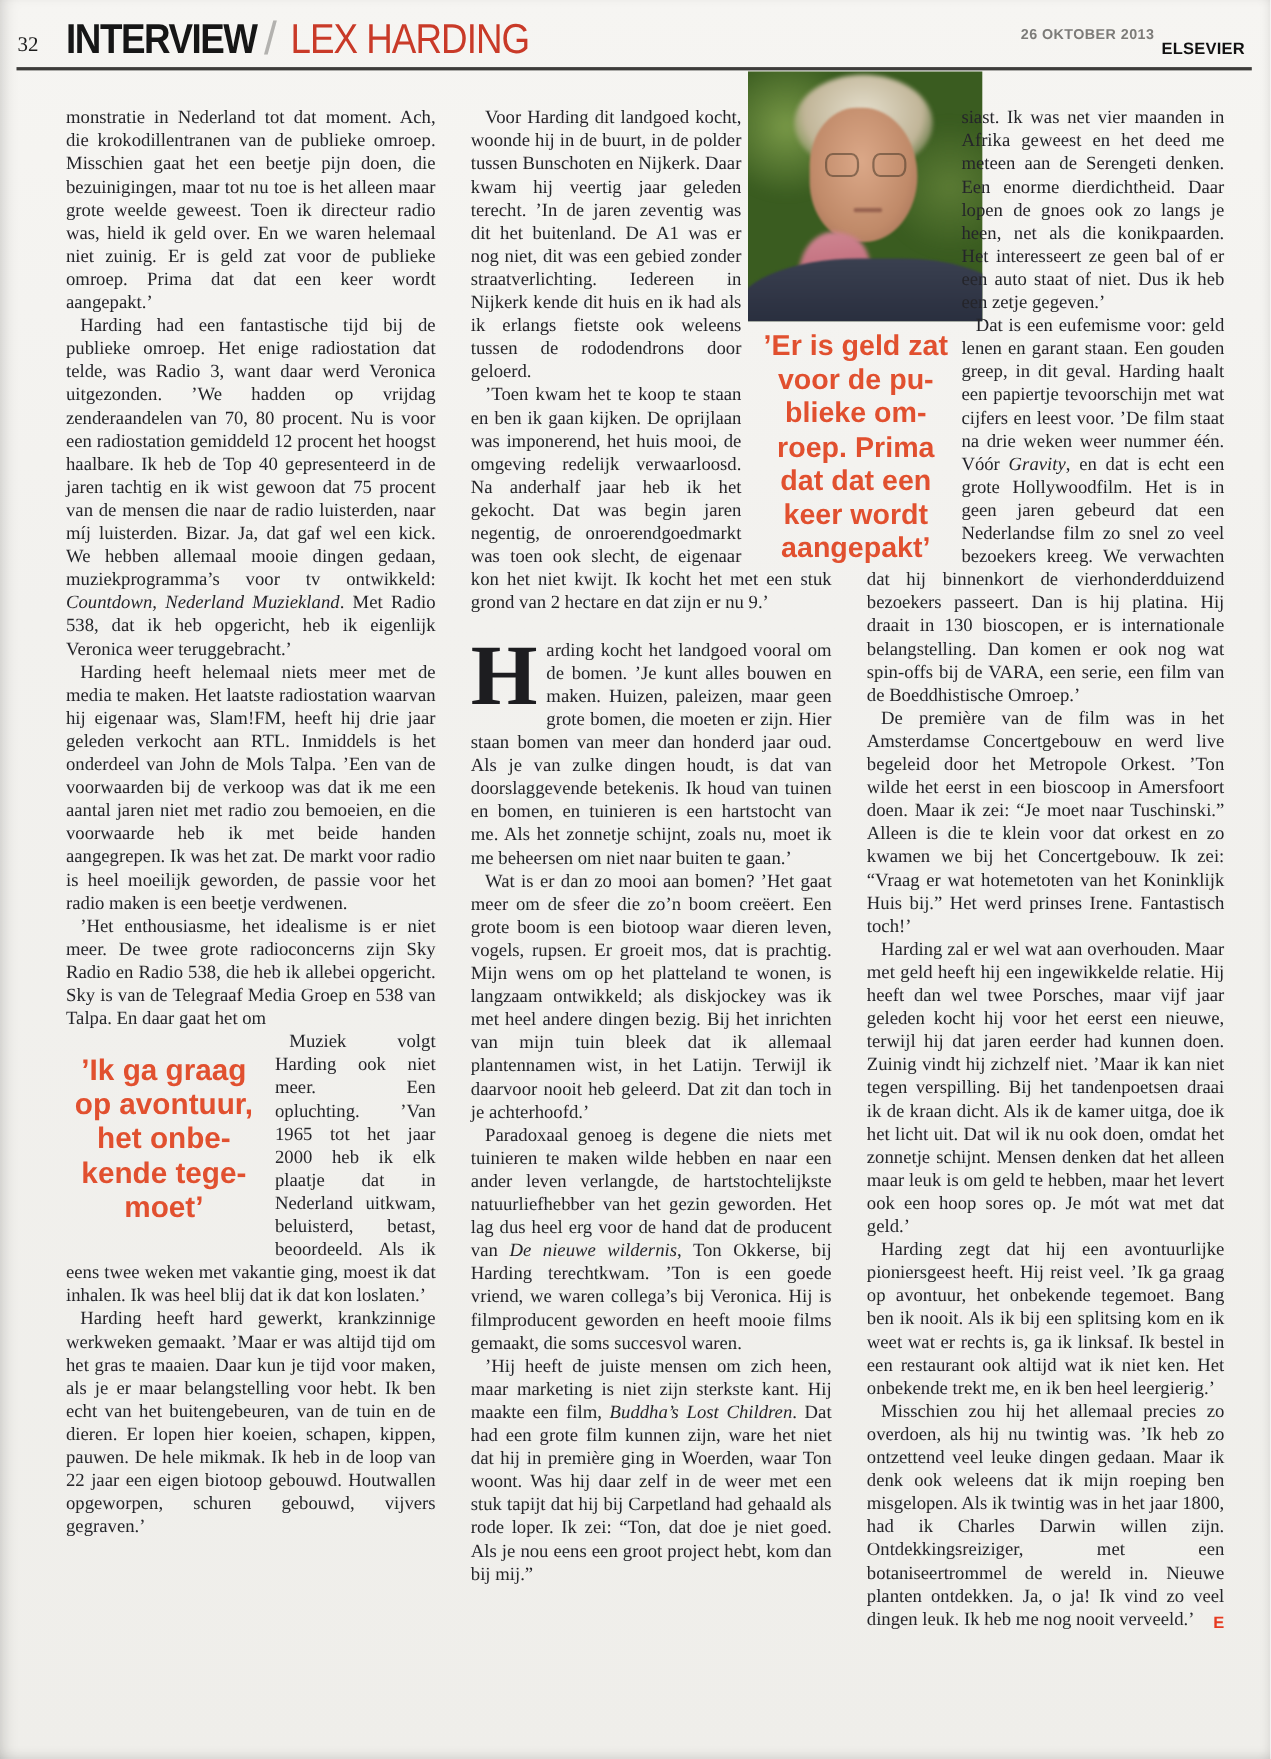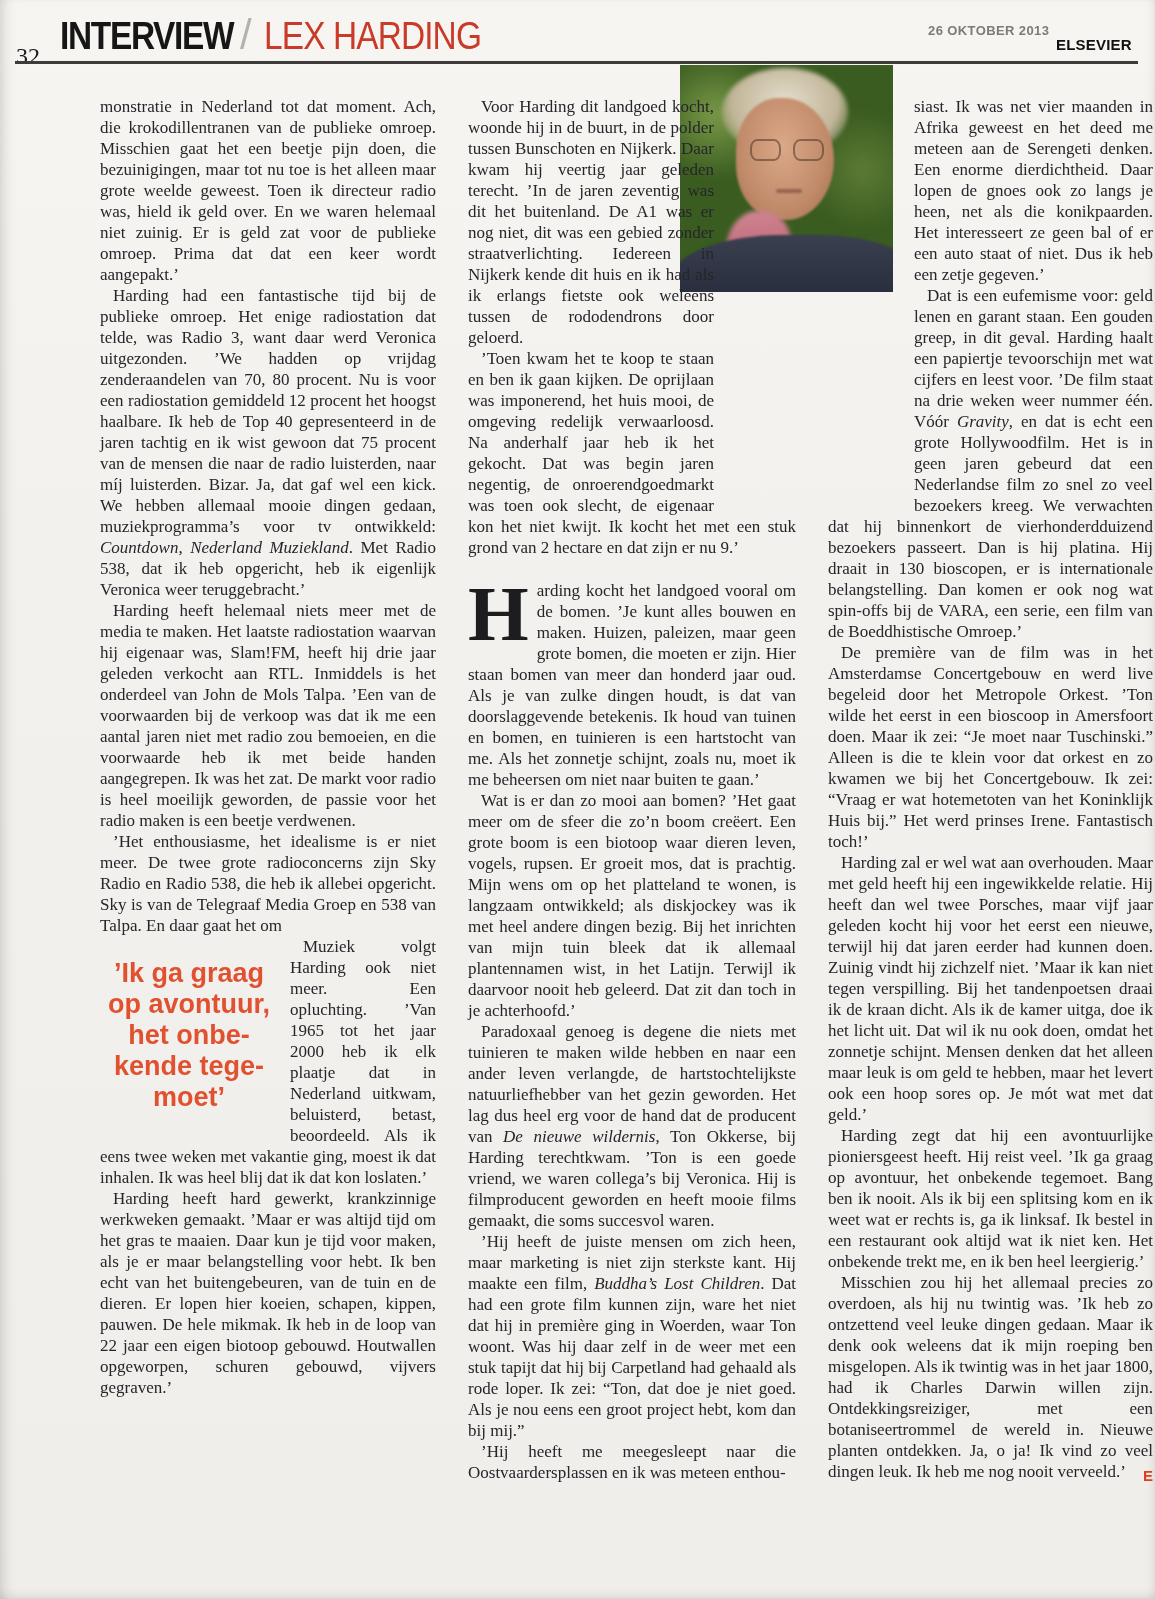--- a/index.html
+++ b/index.html
@@ -1,33 +1,33 @@
 <!DOCTYPE html>
 <html><head>
 <meta charset="utf-8">
 <style>
   html,body{margin:0;padding:0;}
   body{width:1155px;height:1599px;font-family:"Liberation Serif","DejaVu Serif",serif;}
   .page{position:relative;width:1155px;height:1599px;overflow:hidden;
     background:linear-gradient(180deg,#f6f5f2 0%,#f2f1ee 35%,#efeeea 100%);
     box-shadow:inset 10px 0 16px -10px rgba(0,0,0,.22), inset -8px 0 12px -9px rgba(0,0,0,.14), inset 0 -10px 14px -10px rgba(0,0,0,.12);}
   
-  .folio{position:absolute;left:16px;top:43px;font-size:24px;color:#1c1c1c;}
+  .folio{position:absolute;left:16px;top:30px;font-size:19px;color:#1c1c1c;}
   .section{position:absolute;left:60px;top:15px;font-family:"Liberation Sans","DejaVu Sans",sans-serif;
     font-weight:bold;font-size:38px;letter-spacing:-1.5px;color:#161616;transform:scaleX(.88);transform-origin:left top;}
   .sep{position:absolute;left:240px;top:11px;font-family:"Liberation Sans",sans-serif;font-size:42px;color:#b3b2af;}
   .subject{position:absolute;left:264px;top:15px;font-family:"Liberation Sans","DejaVu Sans",sans-serif;
     font-size:38px;letter-spacing:-1px;color:#c93a28;transform:scaleX(.88);transform-origin:left top;}
   .dateline{position:absolute;left:928px;top:23px;font-family:"Liberation Sans",sans-serif;
     font-size:13px;font-weight:bold;color:#7c7b78;letter-spacing:.4px;}
   .brand{position:absolute;left:1056px;top:36px;font-family:"Liberation Sans",sans-serif;
     font-size:15px;font-weight:bold;color:#111;letter-spacing:.2px;}
   .rule{position:absolute;left:15px;width:1123px;top:61px;height:3px;background:#3d3c3a;}
   
-  .col{position:absolute;top:96px;font-size:17px;line-height:21px;text-align:justify;color:#25252a;margin-left:40px;}
+  .col{position:absolute;top:96px;font-size:17px;line-height:21px;text-align:justify;color:#25252a;}
   #col1{left:60px;width:336px;}
   #col2{left:428px;width:328px;}
   #col3{left:788px;width:325px;}
   .para{margin:0;}
   .ind{text-indent:13px;}
   .it{font-style:italic;}
   .blocker-r{float:right;width:82px;height:410px;}
   .blocker-l{float:left;width:86px;height:410px;}
   .gap-top{margin-top:22px;}
   .dropcap{float:left;font-family:"Liberation Serif",serif;font-weight:bold;font-size:78px;line-height:60px;
@@ -81,20 +81,29 @@
     <div class="ph-bokeh"></div>
     <div class="ph-bokeh2"></div>
     <div class="ph-hair"></div>
     <div class="ph-face"></div>
     <div class="ph-glasses"></div>
     <div class="ph-mouth"></div>
     <div class="ph-scarf"></div>
     <div class="ph-jacket"></div>
   </figure>
 
+  <aside class="pq2">
+    <span class="pqline">’Er is geld zat</span>
+    <span class="pqline">voor de pu-</span>
+    <span class="pqline">blieke om-</span>
+    <span class="pqline">roep. Prima</span>
+    <span class="pqline">dat dat een</span>
+    <span class="pqline">keer wordt</span>
+    <span class="pqline">aangepakt’</span>
+  </aside>
 
   <section class="col" id="col1">
     <p class="para">monstratie in Nederland tot dat moment. Ach, die krokodillentranen van de publieke omroep. Misschien gaat het een beetje pijn doen, die bezuinigingen, maar tot nu toe is het alleen maar grote weelde geweest. Toen ik directeur radio was, hield ik geld over. En we waren helemaal niet zuinig. Er is geld zat voor de publieke omroep. Prima dat dat een keer wordt aangepakt.’</p>
     <p class="para ind"><span>Harding had een fantastische tijd bij de publieke omroep. Het enige radiostation dat telde, was Radio 3, want daar werd Veronica uitgezonden. ’We hadden op vrijdag zenderaandelen van 70, 80 procent. Nu is voor een radiostation gemiddeld 12 procent het hoogst haalbare. Ik heb de Top 40 gepresenteerd in de jaren tachtig en ik wist gewoon dat 75 procent van de mensen die naar de radio luisterden, naar míj luisterden. Bizar. Ja, dat gaf wel een kick. We hebben allemaal mooie dingen gedaan, muziekprogramma’s voor tv ontwikkeld: </span><i class="it">Countdown, Nederland Muziekland</i><span>. Met Radio 538, dat ik heb opgericht, heb ik eigenlijk Veronica weer teruggebracht.’</span></p>
     <p class="para ind">Harding heeft helemaal niets meer met de media te maken. Het laatste radiostation waarvan hij eigenaar was, Slam!FM, heeft hij drie jaar geleden verkocht aan RTL. Inmiddels is het onderdeel van John de Mols Talpa. ’Een van de voorwaarden bij de verkoop was dat ik me een aantal jaren niet met radio zou bemoeien, en die voorwaarde heb ik met beide handen aangegrepen. Ik was het zat. De markt voor radio is heel moeilijk geworden, de passie voor het radio maken is een beetje verdwenen.</p>
     <p class="para ind">
       <span>’Het enthousiasme, het idealisme is er niet meer. De twee grote radioconcerns zijn Sky Radio en Radio 538, die heb ik allebei opgericht. Sky is van de Telegraaf Media Groep en 538 van Talpa. En daar gaat het om</span>
       <span class="pq1wrap">
           <span class="pqline">’Ik ga graag</span>
           <span class="pqline">op avontuur,</span>
@@ -108,21 +117,20 @@
   </section>
 
   <section class="col" id="col2">
     <div class="blocker-r"></div>
     <p class="para ind">Voor Harding dit landgoed kocht, woonde hij in de buurt, in de polder tussen Bunschoten en Nijkerk. Daar kwam hij veertig jaar geleden terecht. ’In de jaren zeventig was dit het buitenland. De A1 was er nog niet, dit was een gebied zonder straatverlichting. Iedereen in Nijkerk kende dit huis en ik had als ik erlangs fietste ook weleens tussen de rododendrons door geloerd.</p>
     <p class="para ind">’Toen kwam het te koop te staan en ben ik gaan kijken. De oprijlaan was imponerend, het huis mooi, de omgeving redelijk verwaarloosd. Na anderhalf jaar heb ik het gekocht. Dat was begin jaren negentig, de onroerendgoedmarkt was toen ook slecht, de eigenaar kon het niet kwijt. Ik kocht het met een stuk grond van 2 hectare en dat zijn er nu 9.’</p>
     <p class="para gap-top"><span class="dropcap">H</span><span>arding kocht het landgoed vooral om de bomen. ’Je kunt alles bouwen en maken. Huizen, paleizen, maar geen grote bomen, die moeten er zijn. Hier staan bomen van meer dan honderd jaar oud. Als je van zulke dingen houdt, is dat van doorslaggevende betekenis. Ik houd van tuinen en bomen, en tuinieren is een hartstocht van me. Als het zonnetje schijnt, zoals nu, moet ik me beheersen om niet naar buiten te gaan.’</span></p>
     <p class="para ind">Wat is er dan zo mooi aan bomen? ’Het gaat meer om de sfeer die zo’n boom creëert. Een grote boom is een biotoop waar dieren leven, vogels, rupsen. Er groeit mos, dat is prachtig. Mijn wens om op het platteland te wonen, is langzaam ontwikkeld; als diskjockey was ik met heel andere dingen bezig. Bij het inrichten van mijn tuin bleek dat ik allemaal plantennamen wist, in het Latijn. Terwijl ik daarvoor nooit heb geleerd. Dat zit dan toch in je achterhoofd.’</p>
     <p class="para ind"><span>Paradoxaal genoeg is degene die niets met tuinieren te maken wilde hebben en naar een ander leven verlangde, de hartstochtelijkste natuurliefhebber van het gezin geworden. Het lag dus heel erg voor de hand dat de producent van </span><i class="it">De nieuwe wildernis</i><span>, Ton Okkerse, bij Harding terechtkwam. ’Ton is een goede vriend, we waren collega’s bij Veronica. Hij is filmproducent geworden en heeft mooie films gemaakt, die soms succesvol waren.</span></p>
     <p class="para ind"><span>’Hij heeft de juiste mensen om zich heen, maar marketing is niet zijn sterkste kant. Hij maakte een film, </span><i class="it">Buddha’s Lost Children</i><span>. Dat had een grote film kunnen zijn, ware het niet dat hij in première ging in Woerden, waar Ton woont. Was hij daar zelf in de weer met een stuk tapijt dat hij bij Carpetland had gehaald als rode loper. Ik zei: “Ton, dat doe je niet goed. Als je nou eens een groot project hebt, kom dan bij mij.”</span></p>
-    <p class="para ind">’Hij heeft me meegesleept naar die Oostvaardersplassen en ik was meteen enthou-</p>
   </section>
 
   <section class="col" id="col3">
     <div class="blocker-l"></div>
     <p class="para">siast. Ik was net vier maanden in Afrika geweest en het deed me meteen aan de Serengeti denken. Een enorme dierdichtheid. Daar lopen de gnoes ook zo langs je heen, net als die konikpaarden. Het interesseert ze geen bal of er een auto staat of niet. Dus ik heb een zetje gegeven.’</p>
     <p class="para ind"><span>Dat is een eufemisme voor: geld lenen en garant staan. Een gouden greep, in dit geval. Harding haalt een papiertje tevoorschijn met wat cijfers en leest voor. ’De film staat na drie weken weer nummer één. Vóór </span><i class="it">Gravity</i><span>, en dat is echt een grote Hollywoodfilm. Het is in geen jaren gebeurd dat een Nederlandse film zo snel zo veel bezoekers kreeg. We verwachten dat hij binnenkort de vierhonderdduizend bezoekers passeert. Dan is hij platina. Hij draait in 130 bioscopen, er is internationale belangstelling. Dan komen er ook nog wat spin-offs bij de VARA, een serie, een film van de Boeddhistische Omroep.’</span></p>
     <p class="para ind">De première van de film was in het Amsterdamse Concertgebouw en werd live begeleid door het Metropole Orkest. ’Ton wilde het eerst in een bioscoop in Amersfoort doen. Maar ik zei: “Je moet naar Tuschinski.” Alleen is die te klein voor dat orkest en zo kwamen we bij het Concertgebouw. Ik zei: “Vraag er wat hotemetoten van het Koninklijk Huis bij.” Het werd prinses Irene. Fantastisch toch!’</p>
     <p class="para ind">Harding zal er wel wat aan overhouden. Maar met geld heeft hij een ingewikkelde relatie. Hij heeft dan wel twee Porsches, maar vijf jaar geleden kocht hij voor het eerst een nieuwe, terwijl hij dat jaren eerder had kunnen doen. Zuinig vindt hij zichzelf niet. ’Maar ik kan niet tegen verspilling. Bij het tandenpoetsen draai ik de kraan dicht. Als ik de kamer uitga, doe ik het licht uit. Dat wil ik nu ook doen, omdat het zonnetje schijnt. Mensen denken dat het alleen maar leuk is om geld te hebben, maar het levert ook een hoop sores op. Je mót wat met dat geld.’</p>
     <p class="para ind">Harding zegt dat hij een avontuurlijke pioniersgeest heeft. Hij reist veel. ’Ik ga graag op avontuur, het onbekende tegemoet. Bang ben ik nooit. Als ik bij een splitsing kom en ik weet wat er rechts is, ga ik linksaf. Ik bestel in een restaurant ook altijd wat ik niet ken. Het onbekende trekt me, en ik ben heel leergierig.’</p>
     <p class="para ind"><span>Misschien zou hij het allemaal precies zo overdoen, als hij nu twintig was. ’Ik heb zo ontzettend veel leuke dingen gedaan. Maar ik denk ook weleens dat ik mijn roeping ben misgelopen. Als ik twintig was in het jaar 1800, had ik Charles Darwin willen zijn. Ontdekkingsreiziger, met een botaniseertrommel de wereld in. Nieuwe planten ontdekken. Ja, o ja! Ik vind zo veel dingen leuk. Ik heb me nog nooit verveeld.’</span><span class="endmark">E</span></p>

